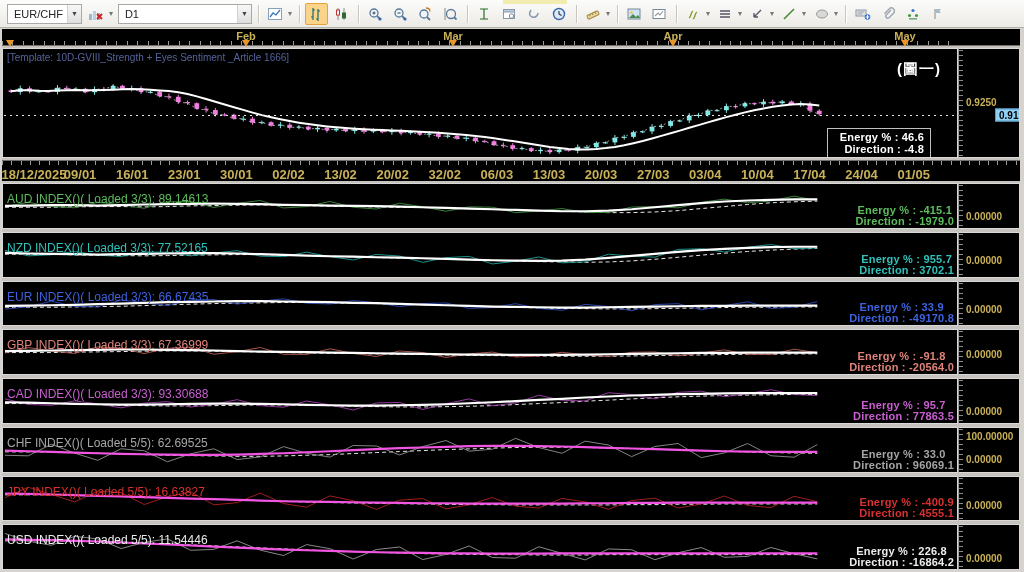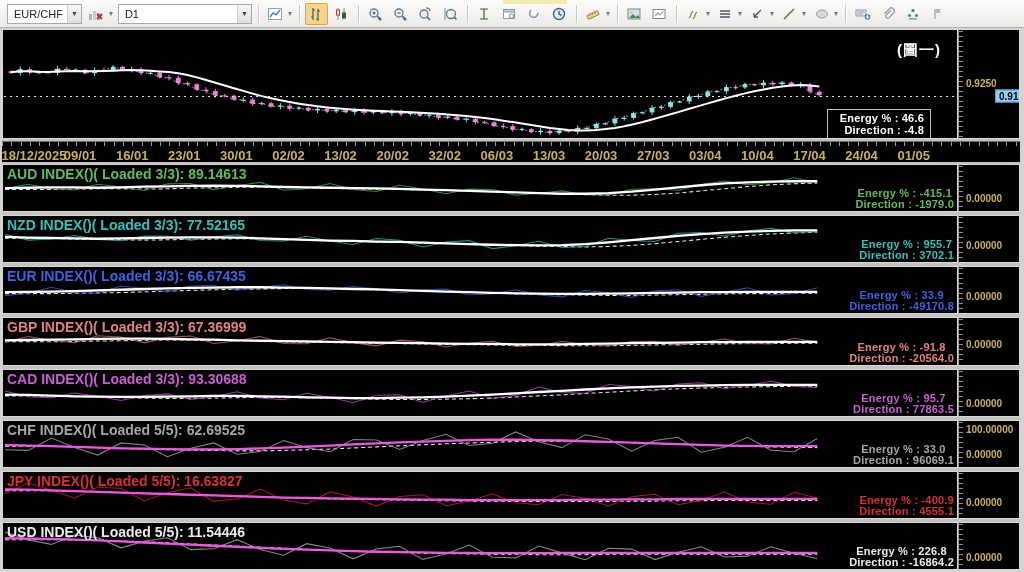--- a/index.html
+++ b/index.html
@@ -56,21 +56,21 @@
   .tick-strip{height:5px;border-top:1px solid #6e6e6e;
     background:repeating-linear-gradient(to right,#9a9a9a 0 1px,transparent 1px 9.3px)}
   #date-labels{position:relative;height:16px}
   .date-label{position:absolute;top:2px;transform:translateX(-50%);color:#c9b158;font-weight:bold;
     font-size:13px;white-space:nowrap}
 
   #panels{display:flex;flex-direction:column;gap:3px;flex:1;min-height:0}
   .panel-row{display:flex;flex:1;min-height:0}
   .panel-box{flex:1;position:relative;background:#000;border:1px solid #d8d8d8;overflow:hidden}
   .panel-svg{position:absolute;inset:0;width:100%;height:100%}
-  .panel-label{position:absolute;top:1px;left:4px;font-size:14px;font-weight:bold;white-space:nowrap;z-index:2}
+  .panel-label{position:absolute;top:8px;left:4px;font-size:12px;font-weight:normal;white-space:nowrap;z-index:2}
   .panel-energy{position:absolute;right:3px;bottom:1px;text-align:center;font-size:11px;font-weight:bold;
     line-height:11px;letter-spacing:.2px;z-index:2}
 </style>
 </head>
 <body>
 
 <div id="app">
 
   <div class="toolbar" id="toolbar">
     <div class="tb-highlight"></div>
@@ -248,20 +248,31 @@
       <div class="tb-btn">
         <svg viewBox="0 0 10 14" width="10" height="14">
           <path d="M2 2v10" stroke="#888"></path>
           <path d="M2 2h6l-1.5 2L8 6H2z" fill="#aabbc8"></path>
         </svg>
       </div>
     </div>
 
   <div class="chart-wrap">
 
+    <div class="month-ruler" id="month-ruler">
+        <span class="month-label" style="left: 244px;">Feb</span>
+        <span class="month-label" style="left: 451px;">Mar</span>
+        <span class="month-label" style="left: 671px;">Apr</span>
+        <span class="month-label" style="left: 903px;">May</span>
+        <span class="month-marker" style="left: 8px;"></span>
+        <span class="month-marker" style="left: 244px;"></span>
+        <span class="month-marker" style="left: 451px;"></span>
+        <span class="month-marker" style="left: 671px;"></span>
+        <span class="month-marker" style="left: 903px;"></span>
+      </div>
 
     <div class="main-row">
       <div class="main-chart">
         <svg id="candles-svg" viewBox="0 0 956 108" preserveAspectRatio="none">
             <line x1="8.0" y1="40.3" x2="8.0" y2="44.0" stroke="#f07ce0" stroke-width="1"></line>
             <rect x="5.6" y="41.3" width="4.8" height="1.7" fill="#f07ce0"></rect>
             <line x1="17.3" y1="36.6" x2="17.3" y2="45.7" stroke="#7fe9e6" stroke-width="1"></line>
             <rect x="14.9" y="39.3" width="4.8" height="3.7" fill="#7fe9e6"></rect>
             <line x1="26.6" y1="37.2" x2="26.6" y2="44.4" stroke="#f07ce0" stroke-width="1"></line>
             <rect x="24.2" y="39.3" width="4.8" height="3.0" fill="#f07ce0"></rect>
@@ -432,20 +443,21 @@
             <line x1="799.4" y1="52.1" x2="799.4" y2="57.9" stroke="#7fe9e6" stroke-width="1"></line>
             <rect x="797.0" y="54.7" width="4.8" height="1.0" fill="#7fe9e6"></rect>
             <line x1="808.7" y1="52.7" x2="808.7" y2="63.8" stroke="#f07ce0" stroke-width="1"></line>
             <rect x="806.3" y="54.7" width="4.8" height="7.0" fill="#f07ce0"></rect>
             <line x1="818.0" y1="60.2" x2="818.0" y2="66.8" stroke="#f07ce0" stroke-width="1"></line>
             <rect x="815.6" y="61.7" width="4.8" height="3.5" fill="#f07ce0"></rect>
             <polyline points="8.0,43.0 17.3,39.3 26.6,42.3 35.9,42.3 45.2,42.8 54.6,38.8 63.9,39.8 73.2,39.8 82.5,43.3 91.8,40.0 101.1,40.3 110.4,36.8 119.7,39.8 129.0,39.3 138.3,43.0 147.7,42.8 157.0,47.3 166.3,47.8 175.6,53.0 184.9,54.2 194.2,59.7 203.5,61.0 212.8,65.5 222.1,65.7 231.4,69.7 240.8,69.7 250.1,73.7 259.4,73.2 268.7,76.7 278.0,75.7 287.3,78.7 296.6,77.7 305.9,80.4 315.2,78.9 324.6,81.4 333.9,79.7 343.2,82.2 352.5,80.4 361.8,82.7 371.1,80.9 380.4,83.2 389.7,81.7 399.0,84.2 408.3,82.9 417.7,85.7 427.0,84.7 436.3,87.7 445.6,86.7 454.9,89.7 464.2,88.7 473.5,92.2 482.8,92.2 492.1,96.2 501.4,96.2 510.8,99.6 520.1,99.1 529.4,102.1 538.7,100.9 548.0,103.1 557.3,100.6 566.6,101.6 575.9,98.1 585.2,98.1 594.6,93.9 603.9,93.4 613.2,88.7 622.5,87.9 631.8,83.2 641.1,82.4 650.4,77.7 659.7,76.9 669.0,72.2 678.3,71.5 687.7,66.7 697.0,66.0 706.3,61.5 715.6,61.2 724.9,57.2 734.2,57.5 743.5,54.2 752.8,55.2 762.1,52.8 771.4,54.2 780.8,52.5 790.1,55.2 799.4,54.7 808.7,61.7 818.0,65.2 " fill="none" stroke="#e8e8e8" stroke-width="0.8" stroke-dasharray="2 3" opacity="0.85"></polyline>
             <polyline points="8.0,42.2 17.3,41.3 26.6,41.3 35.9,41.8 45.2,41.9 54.6,41.5 63.9,41.2 73.2,41.1 82.5,41.3 91.8,41.2 101.1,41.0 110.4,40.7 119.7,40.2 129.0,40.0 138.3,40.2 147.7,40.8 157.0,41.4 166.3,42.1 175.6,43.3 184.9,45.1 194.2,47.4 203.5,50.0 212.8,52.7 222.1,55.5 231.4,58.2 240.8,60.9 250.1,63.6 259.4,66.1 268.7,68.3 278.0,70.3 287.3,72.1 296.6,73.7 305.9,75.1 315.2,76.3 324.6,77.4 333.9,78.3 343.2,79.1 352.5,79.7 361.8,80.3 371.1,80.7 380.4,81.1 389.7,81.5 399.0,81.8 408.3,82.2 417.7,82.7 427.0,83.2 436.3,83.7 445.6,84.4 454.9,85.2 464.2,86.0 473.5,86.9 482.8,88.0 492.1,89.3 501.4,90.7 510.8,92.1 520.1,93.6 529.4,95.1 538.7,96.6 548.0,98.0 557.3,99.1 566.6,100.0 575.9,100.4 585.2,100.4 594.6,100.0 603.9,99.1 613.2,97.9 622.5,96.2 631.8,94.2 641.1,92.0 650.4,89.5 659.7,86.9 669.0,84.3 678.3,81.6 687.7,78.8 697.0,76.1 706.3,73.4 715.6,70.7 724.9,68.1 734.2,65.7 743.5,63.4 752.8,61.2 762.1,59.4 771.4,57.8 780.8,56.5 790.1,55.6 799.4,55.1 808.7,55.4 818.0,56.5 " fill="none" stroke="#ffffff" stroke-width="2"></polyline>
           </svg>
         <div class="dotted-line" id="price-line" style="top: 66px;"></div>
+        <div class="tpl-label">[Template: 10D-GVIII_Strength + Eyes Sentiment _Article 1666]</div>
         <div class="fig-label">(圖一)</div>
         <div class="energy-box">
           <div>Energy % : 46.6</div>
           <div>Direction : -4.8</div>
         </div>
       </div>
       <div class="scale-col">
         <div class="ticks"></div>
         <span class="gold-label" id="upper-price" style="top: 53px;">0.9250</span>
         <span class="cur-price" id="cur-price" style="top: 66px; margin-left: 33px;">0.9198(3)</span>

